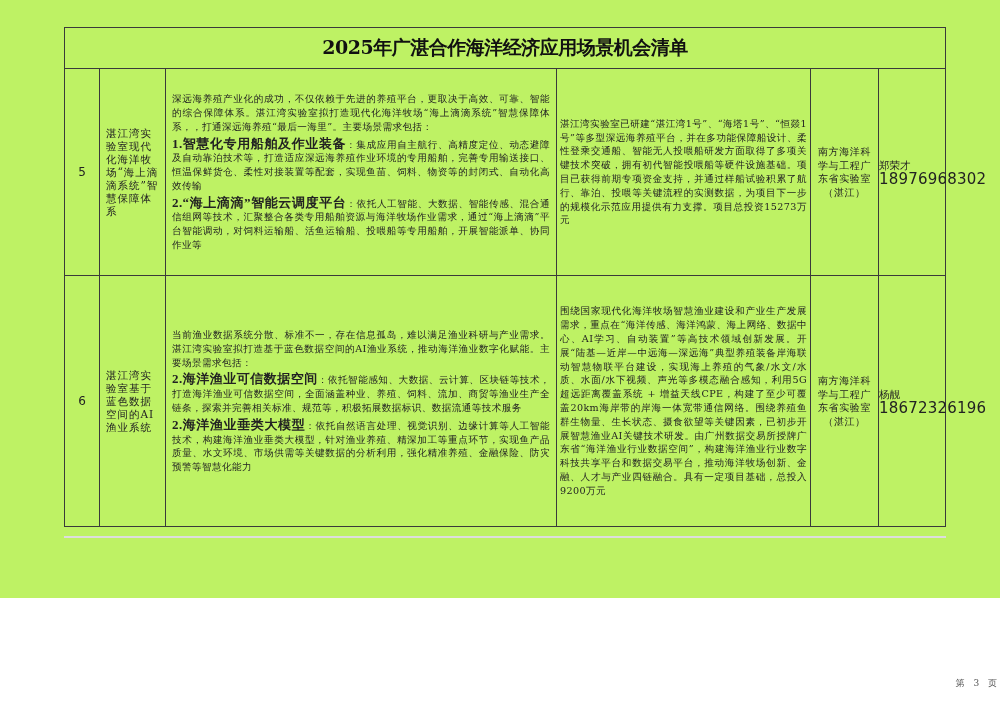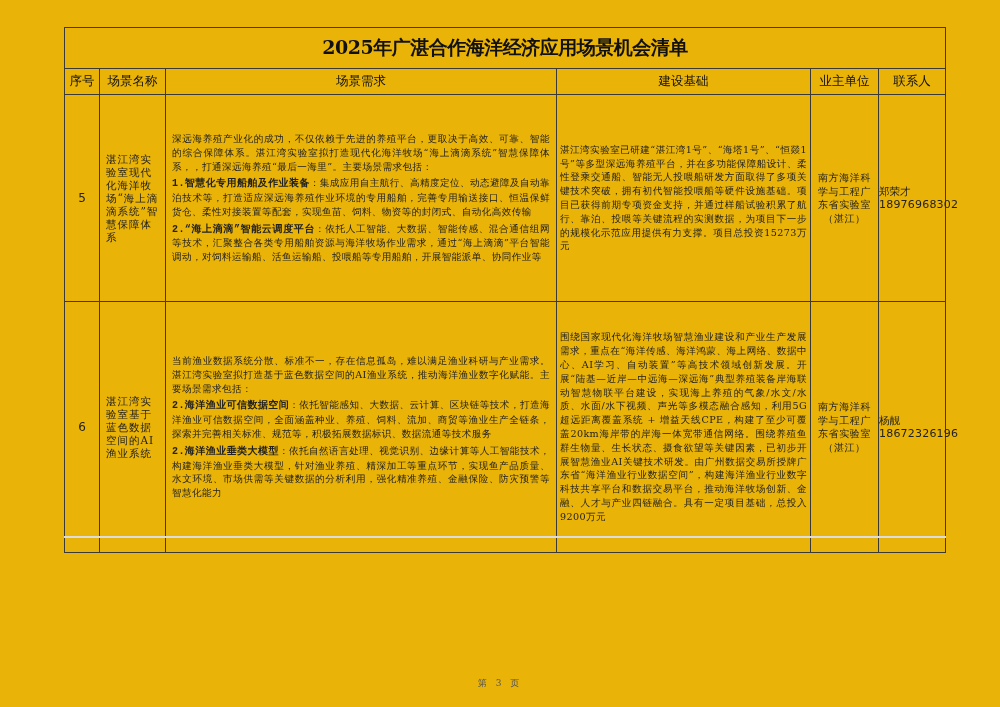--- a/index.html
+++ b/index.html
@@ -1,63 +1,55 @@
 <!DOCTYPE html>
 <html><head>
 <meta charset="utf-8">
 <style>
   html, body { margin: 0; padding: 0; background: #ffffff; }
   body { width: 1000px; height: 707px; position: relative; overflow: hidden;
          font-family: "DejaVu Serif", "Liberation Serif", serif; color: #222; }
-  .page { position: absolute; left: 0; top: 0; width: 1000px; height: 707px; background: #eab308; }
+  .page { position: absolute; left: 0; top: 0; width: 1000px; height: 598px; background: #bef264; }
   table.sheet { position: absolute; left: 64px; top: 27px; width: 881px;
                 border-collapse: collapse; table-layout: fixed; }
   table.sheet td, table.sheet th { border: 1px solid #3a3a3a; padding: 0; vertical-align: middle; }
   .title-cell { height: 40px; text-align: center; font-family: "DejaVu Serif", serif;
                 font-weight: bold; font-size: 19px; letter-spacing: -0.5px; color: #111; }
   .hdr th { height: 25px; font-weight: normal; font-size: 12.5px; text-align: center;
             font-family: "DejaVu Sans", sans-serif; color: #111; }
   .row5 td { height: 198px; }
   .row6 td { height: 242px; }
   .num { text-align: center; font-family: "DejaVu Sans", sans-serif; font-size: 12px; }
   .name { font-size: 10.5px; line-height: 13px; padding: 0 6px !important; letter-spacing: 1px; }
   .req, .base { font-size: 9.6px; line-height: 13.8px; text-align: justify; padding: 0 3px !important; letter-spacing: 0.4px; }
   .req p, .base p { margin: 3px; }
-  .req b { font-family: Liberation Mono, monospace; font-weight: bold; font-size: 10px; }
+  .req b { font-family: Liberation Serif, serif; font-weight: bold; font-size: 13px; }
   .owner { text-align: center; font-size: 10px; line-height: 13.5px; padding: 4px 3px !important; letter-spacing: 0.6px; }
   .contact { text-align: left; font-size: 10.5px; line-height: 14px; }
-  .contact .phone { font-family: "DejaVu Sans", sans-serif; font-size: 11px; letter-spacing: 0.2px; }
-  .footer { position: absolute; left: 0; width: 1000px; top: 677px; text-align: center;
+  .contact .phone { font-family: "DejaVu Sans", sans-serif; font-size: 15px; letter-spacing: 0.2px; }
+  .footer { position: absolute; left: 0; width: 1000px; top: 677px; text-align: right;
             font-size: 9px; color: #555; letter-spacing: 3px; }
   .shadow { position: absolute; left: 64px; top: 536px; width: 882px; height: 2px; background: #ddd; }
 </style>
 </head>
 <body>
 
 <div class="page">
   <table class="sheet">
     <colgroup>
       <col style="width:35px">
       <col style="width:66px">
       <col style="width:391px">
       <col style="width:254px">
       <col style="width:68px">
       <col style="width:67px">
     </colgroup>
     <tbody>
         <tr>
       <td colspan="6" class="title-cell">2025年广湛合作海洋经济应用场景机会清单</td>
-    </tr>
-    <tr class="hdr">
-      <th>序号</th>
-      <th>场景名称</th>
-      <th>场景需求</th>
-      <th>建设基础</th>
-      <th>业主单位</th>
-      <th>联系人</th>
     </tr>
 
     <tr class="row5">
       <td class="num">5</td>
       <td class="name">湛江湾实验室现代化海洋牧场“海上滴滴系统”智慧保障体系</td>
       <td class="req">
         <p>深远海养殖产业化的成功，不仅依赖于先进的养殖平台，更取决于高效、可靠、智能的综合保障体系。湛江湾实验室拟打造现代化海洋牧场“海上滴滴系统”智慧保障体系，，打通深远海养殖“最后一海里”。主要场景需求包括：</p>
         <p><b>1.智慧化专用船舶及作业装备</b><span>：集成应用自主航行、高精度定位、动态避障及自动靠泊技术等，打造适应深远海养殖作业环境的专用船舶，完善专用输送接口、恒温保鲜货仓、柔性对接装置等配套，实现鱼苗、饲料、物资等的封闭式、自动化高效传输</span></p>
         <p><b>2.“海上滴滴”智能云调度平台</b><span>：依托人工智能、大数据、智能传感、混合通信组网等技术，汇聚整合各类专用船舶资源与海洋牧场作业需求，通过“海上滴滴”平台智能调动，对饲料运输船、活鱼运输船、投喂船等专用船舶，开展智能派单、协同作业等</span></p>
       </td>

